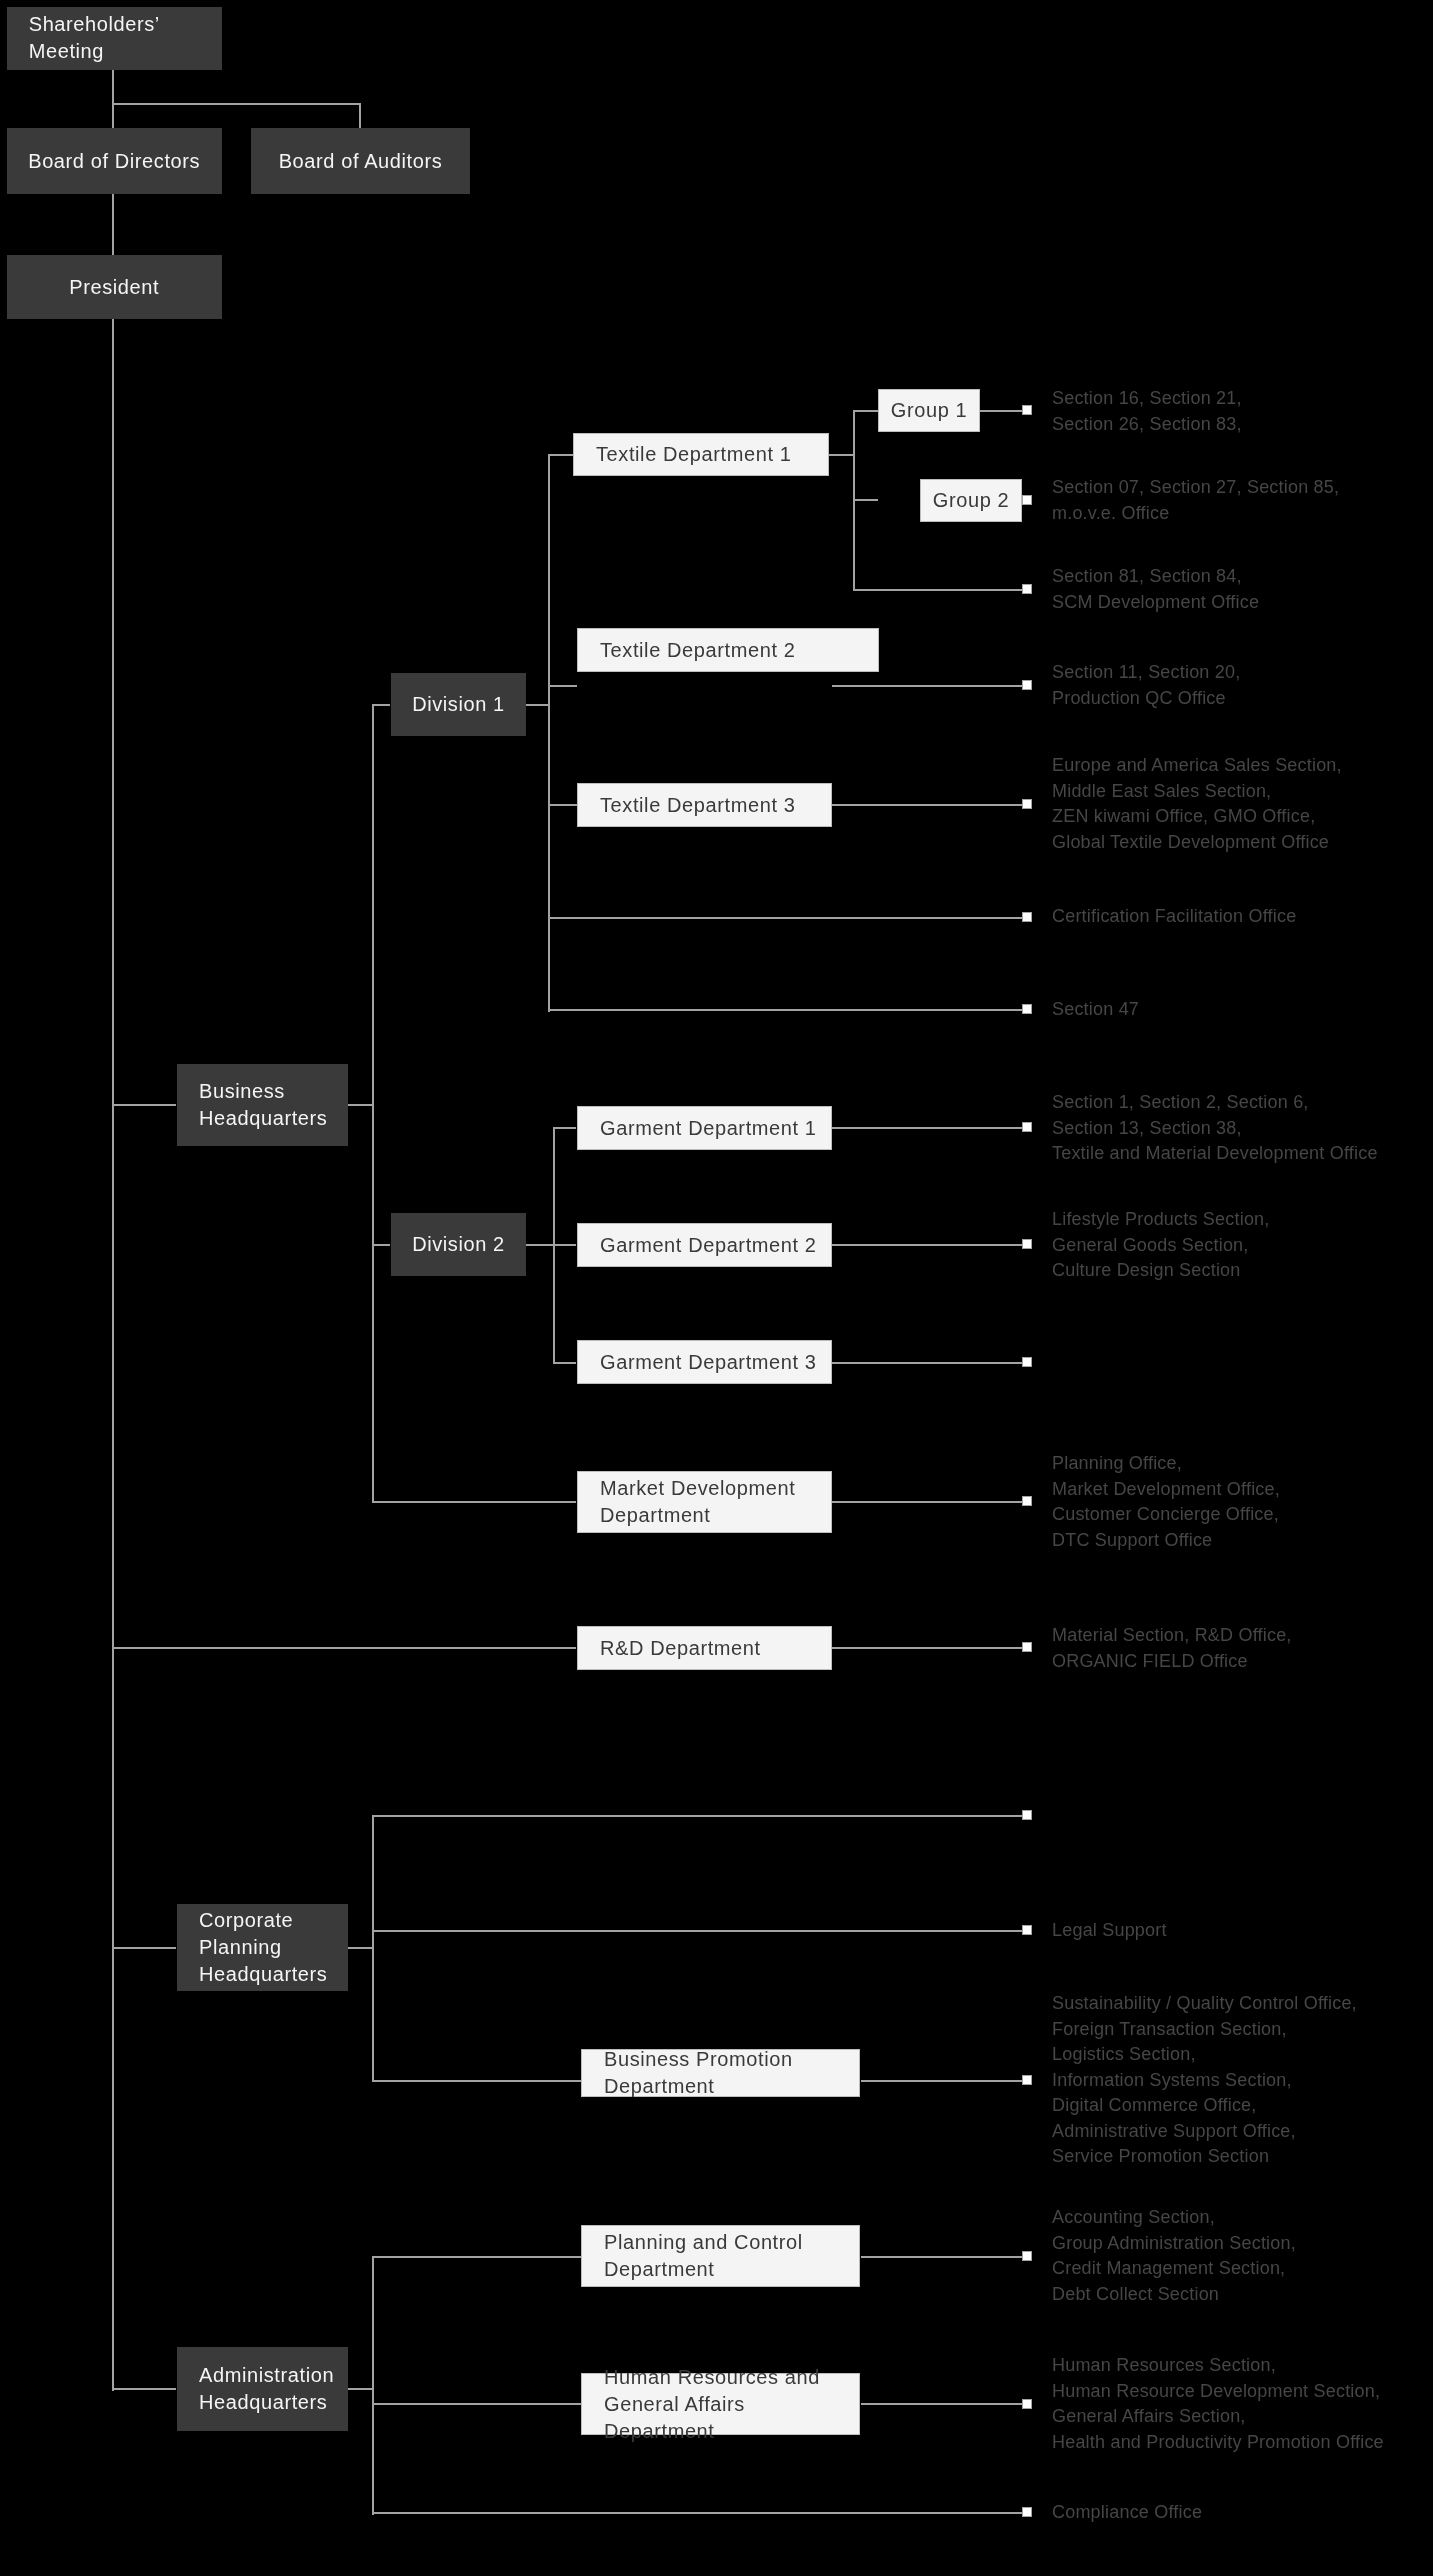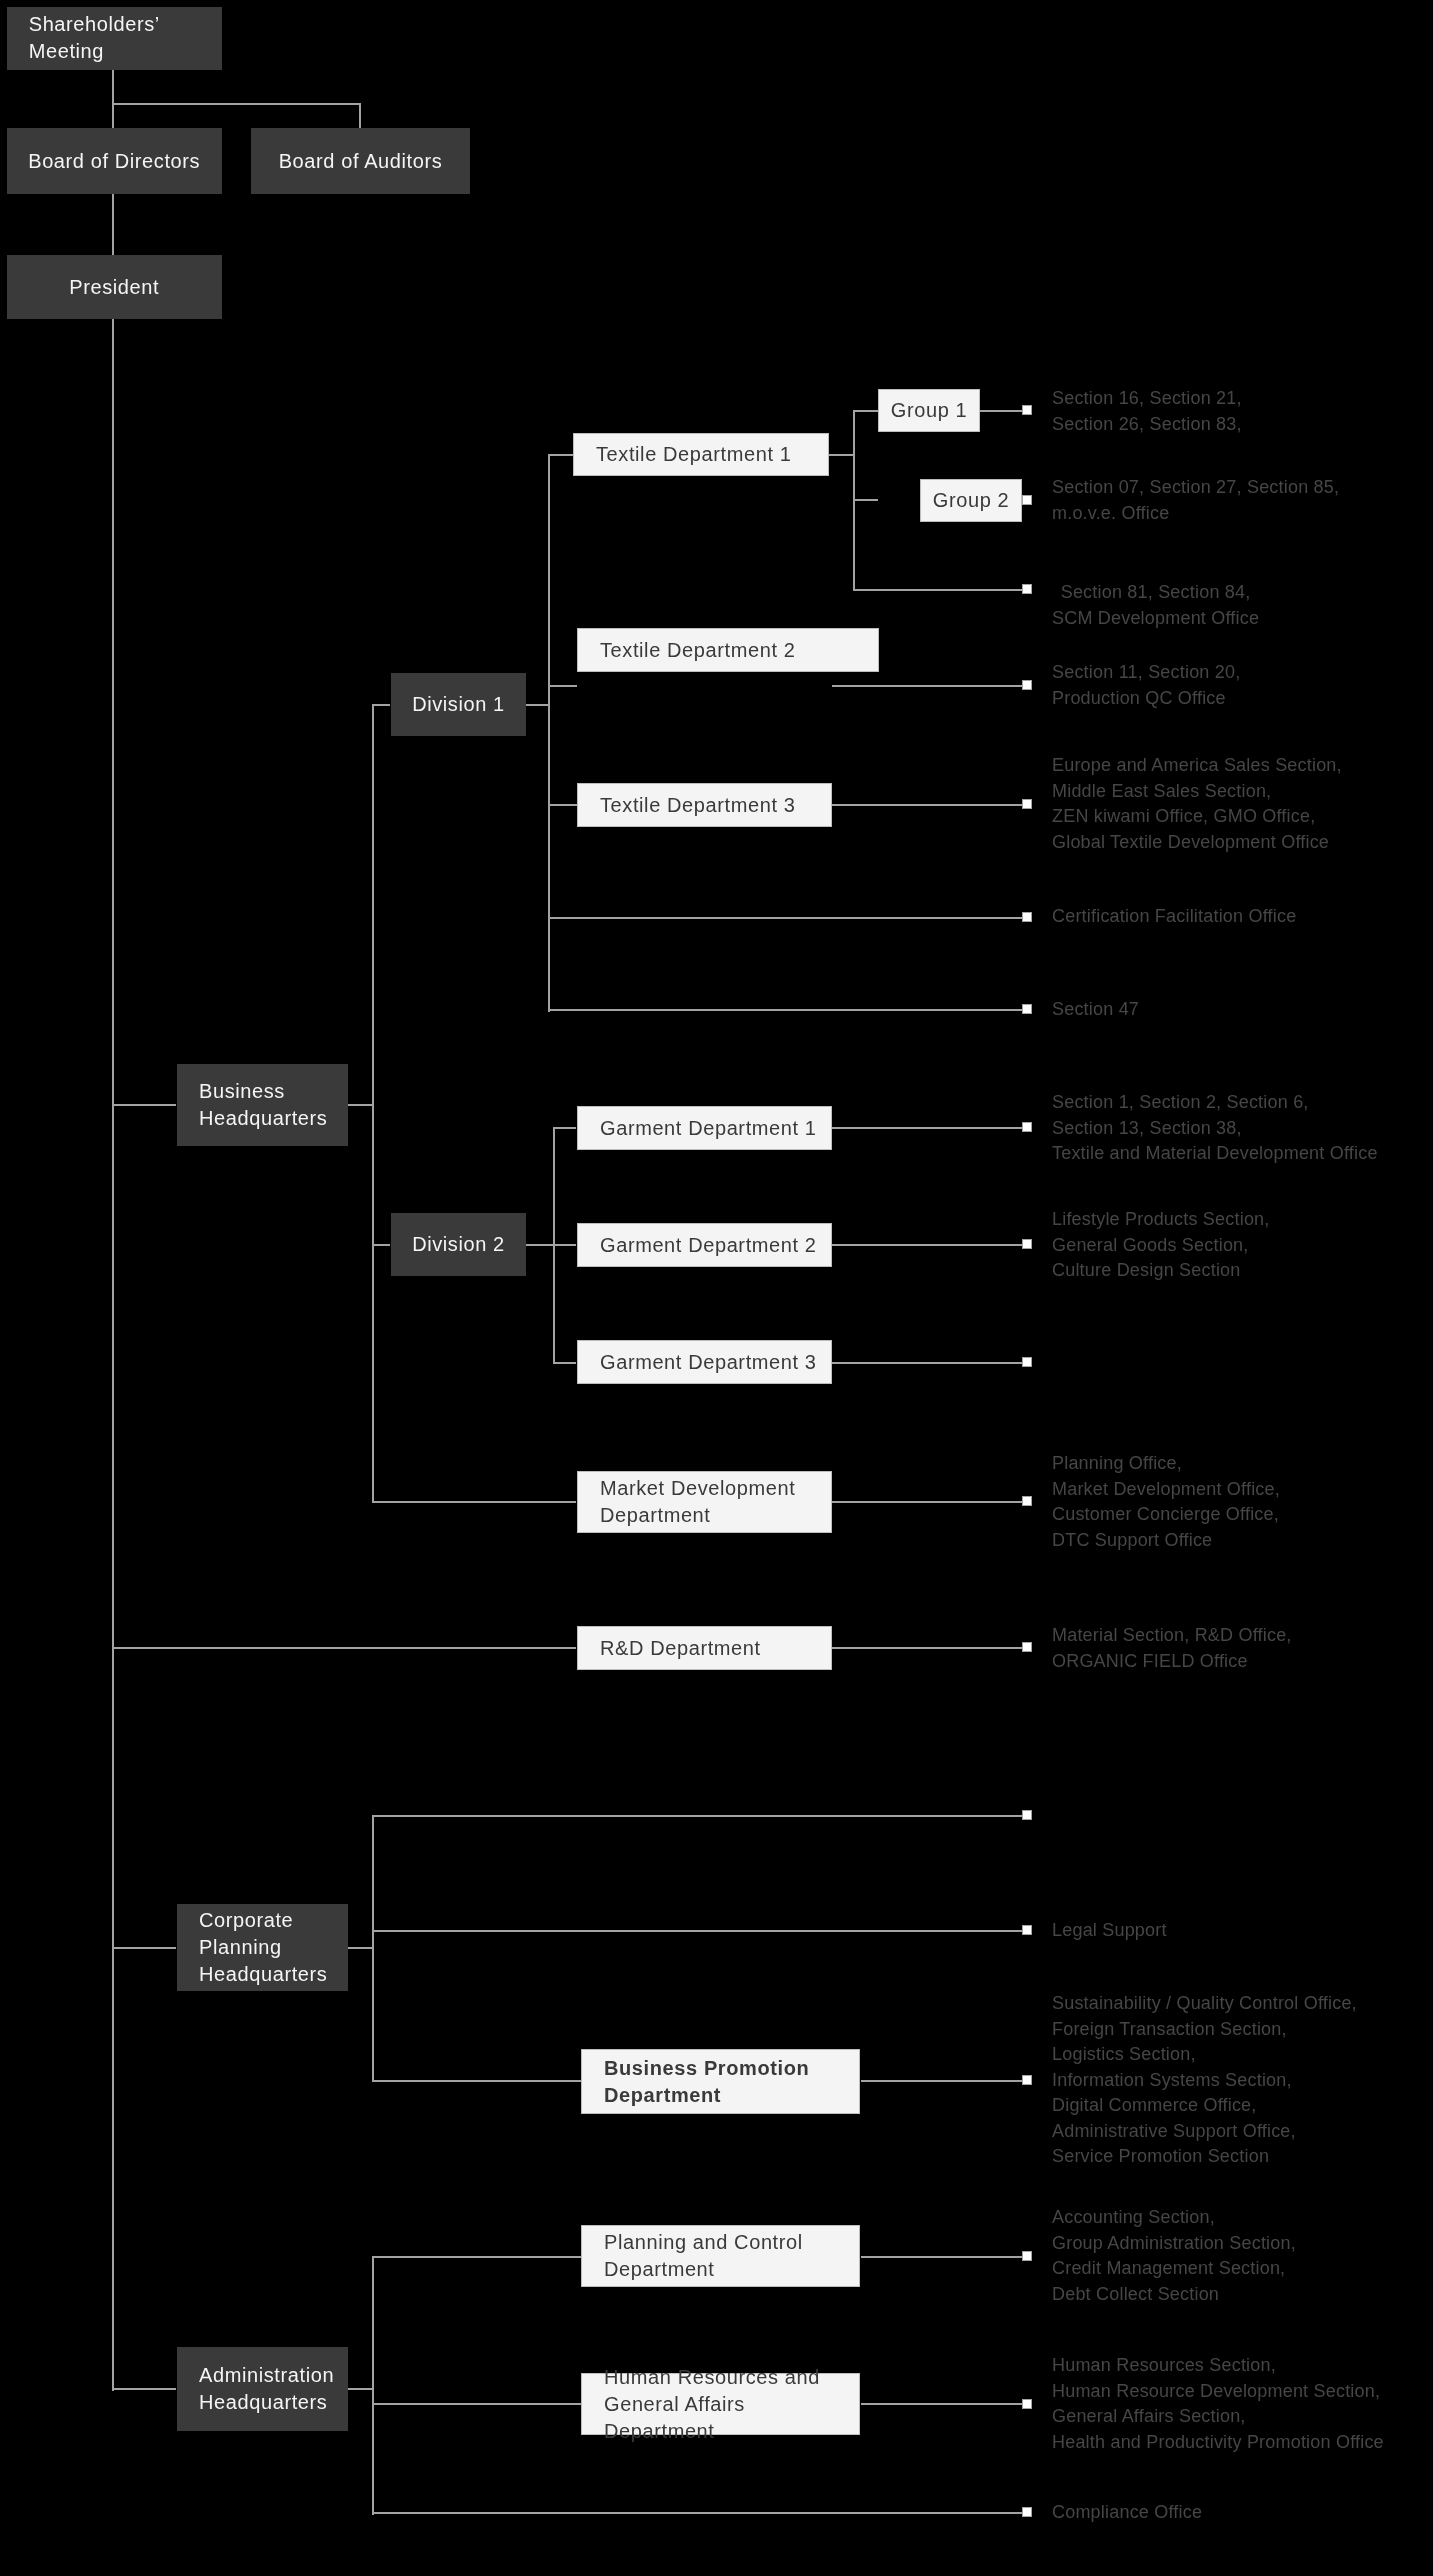--- a/index.html
+++ b/index.html
@@ -143,32 +143,32 @@
   <div class="box light padded" style="left:577px;top:628px;width:302px;height:44px;">Textile Department 2</div>
   <div class="box light padded" style="left:577px;top:783px;width:255px;height:44px;">Textile Department 3</div>
   <div class="box light center" style="left:878px;top:389px;width:102px;height:43px;">Group 1</div>
   <div class="box light center" style="left:878px;top:479px;width:102px;height:43px;margin-left:42px;">Group 2</div>
   <div class="box light padded" style="left:577px;top:1106px;width:255px;height:44px;">Garment Department 1</div>
   <div class="box light padded" style="left:577px;top:1223px;width:255px;height:44px;">Garment Department 2</div>
   <div class="box light padded" style="left:577px;top:1340px;width:255px;height:44px;">Garment Department 3</div>
   <div class="box light padded" style="left:577px;top:1471px;width:255px;height:62px;">Market Development
 Department</div>
   <div class="box light padded" style="left:577px;top:1626px;width:255px;height:44px;">R&amp;D Department</div>
-  <div class="box light padded" style="left:581px;top:2049px;width:279px;height:65px;font-weight:bold;">Business Promotion
+  <div class="box light padded" style="left:581px;top:2049px;width:279px;height:48px;">Business Promotion
 Department</div>
   <div class="box light padded" style="left:581px;top:2225px;width:279px;height:62px;">Planning and Control
 Department</div>
   <div class="box light padded" style="left:581px;top:2373px;width:279px;height:62px;">Human Resources and
 General Affairs Department</div>
 
   <div class="leaf" style="top:411px;">Section 16, Section 21,
 Section 26, Section 83,</div>
   <div class="leaf" style="top:500px;">Section 07, Section 27, Section 85,
 m.o.v.e. Office</div>
-  <div class="leaf" style="top:605px;text-align:center;">Section 81, Section 84,
+  <div class="leaf" style="top:589px;">Section 81, Section 84,
 SCM Development Office</div>
   <div class="leaf" style="top:685px;">Section 11, Section 20,
 Production QC Office</div>
   <div class="leaf" style="top:804px;">Europe and America Sales Section,
 Middle East Sales Section,
 ZEN kiwami Office, GMO Office,
 Global Textile Development Office</div>
   <div class="leaf" style="top:917px;">Certification Facilitation Office</div>
   <div class="leaf" style="top:1010px;">Section 47</div>
   <div class="leaf" style="top:1128px;">Section 1, Section 2, Section 6,

